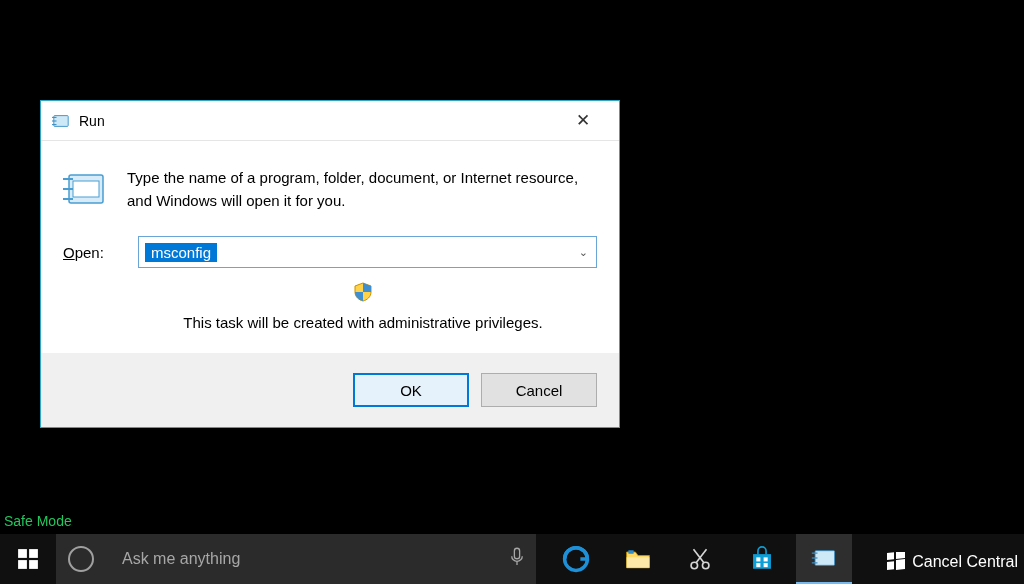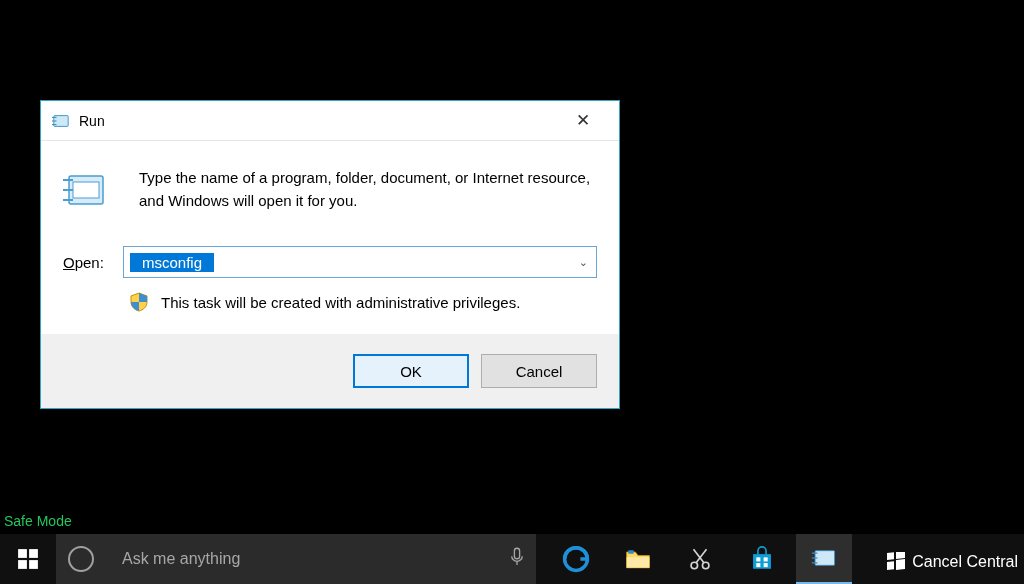--- a/index.html
+++ b/index.html
@@ -52,74 +52,74 @@
       font-size: 17px;
       color: #333;
       cursor: pointer;
     }
     .dialog-body {
       padding: 26px 22px 22px 22px;
       background: #fff;
     }
     .desc-row {
       display: flex;
-      gap: 32px;
-      margin-bottom: 34px;
-      align-items: center;
+      gap: 20px;
+      margin-bottom: 24px;
     }
     .run-large-icon {
       width: 44px;
       height: 44px;
       flex: 0 0 44px;
     }
     .desc-text {
       color: #000;
       line-height: 1.5;
       font-size: 15px;
     }
     .open-row {
       display: flex;
       align-items: center;
-      gap: 12px;
+      gap: 27px;
       margin-bottom: 14px;
     }
     .open-label {
       flex: 0 0 48px;
       font-size: 15px;
     }
     .open-label u { text-decoration: underline; }
     .combo {
       flex: 1;
       position: relative;
       height: 32px;
       border: 1px solid #6aa5d8;
       background: #fff;
       display: flex;
       align-items: center;
       padding: 0 30px 0 6px;
     }
     .input-selected {
       background: #0078d7;
       color: #fff;
-      padding: 1px 12px;
+      padding: 1px 6px;
       font-size: 15px;
     }
     .combo-chevron {
       position: absolute;
       right: 8px;
       top: 50%;
       transform: translateY(-50%);
       font-size: 11px;
       color: #555;
     }
     .admin-row {
       display: flex;
       align-items: center;
       gap: 12px;
       margin-left: 66px;
+      flex-direction: column;
     }
     .shield-icon { width: 20px; height: 20px; }
     .admin-text { font-size: 15px; color: #000; }
     .button-bar {
       background: #f0f0f0;
       padding: 20px 22px;
       display: flex;
       justify-content: flex-end;
       gap: 12px;
     }

